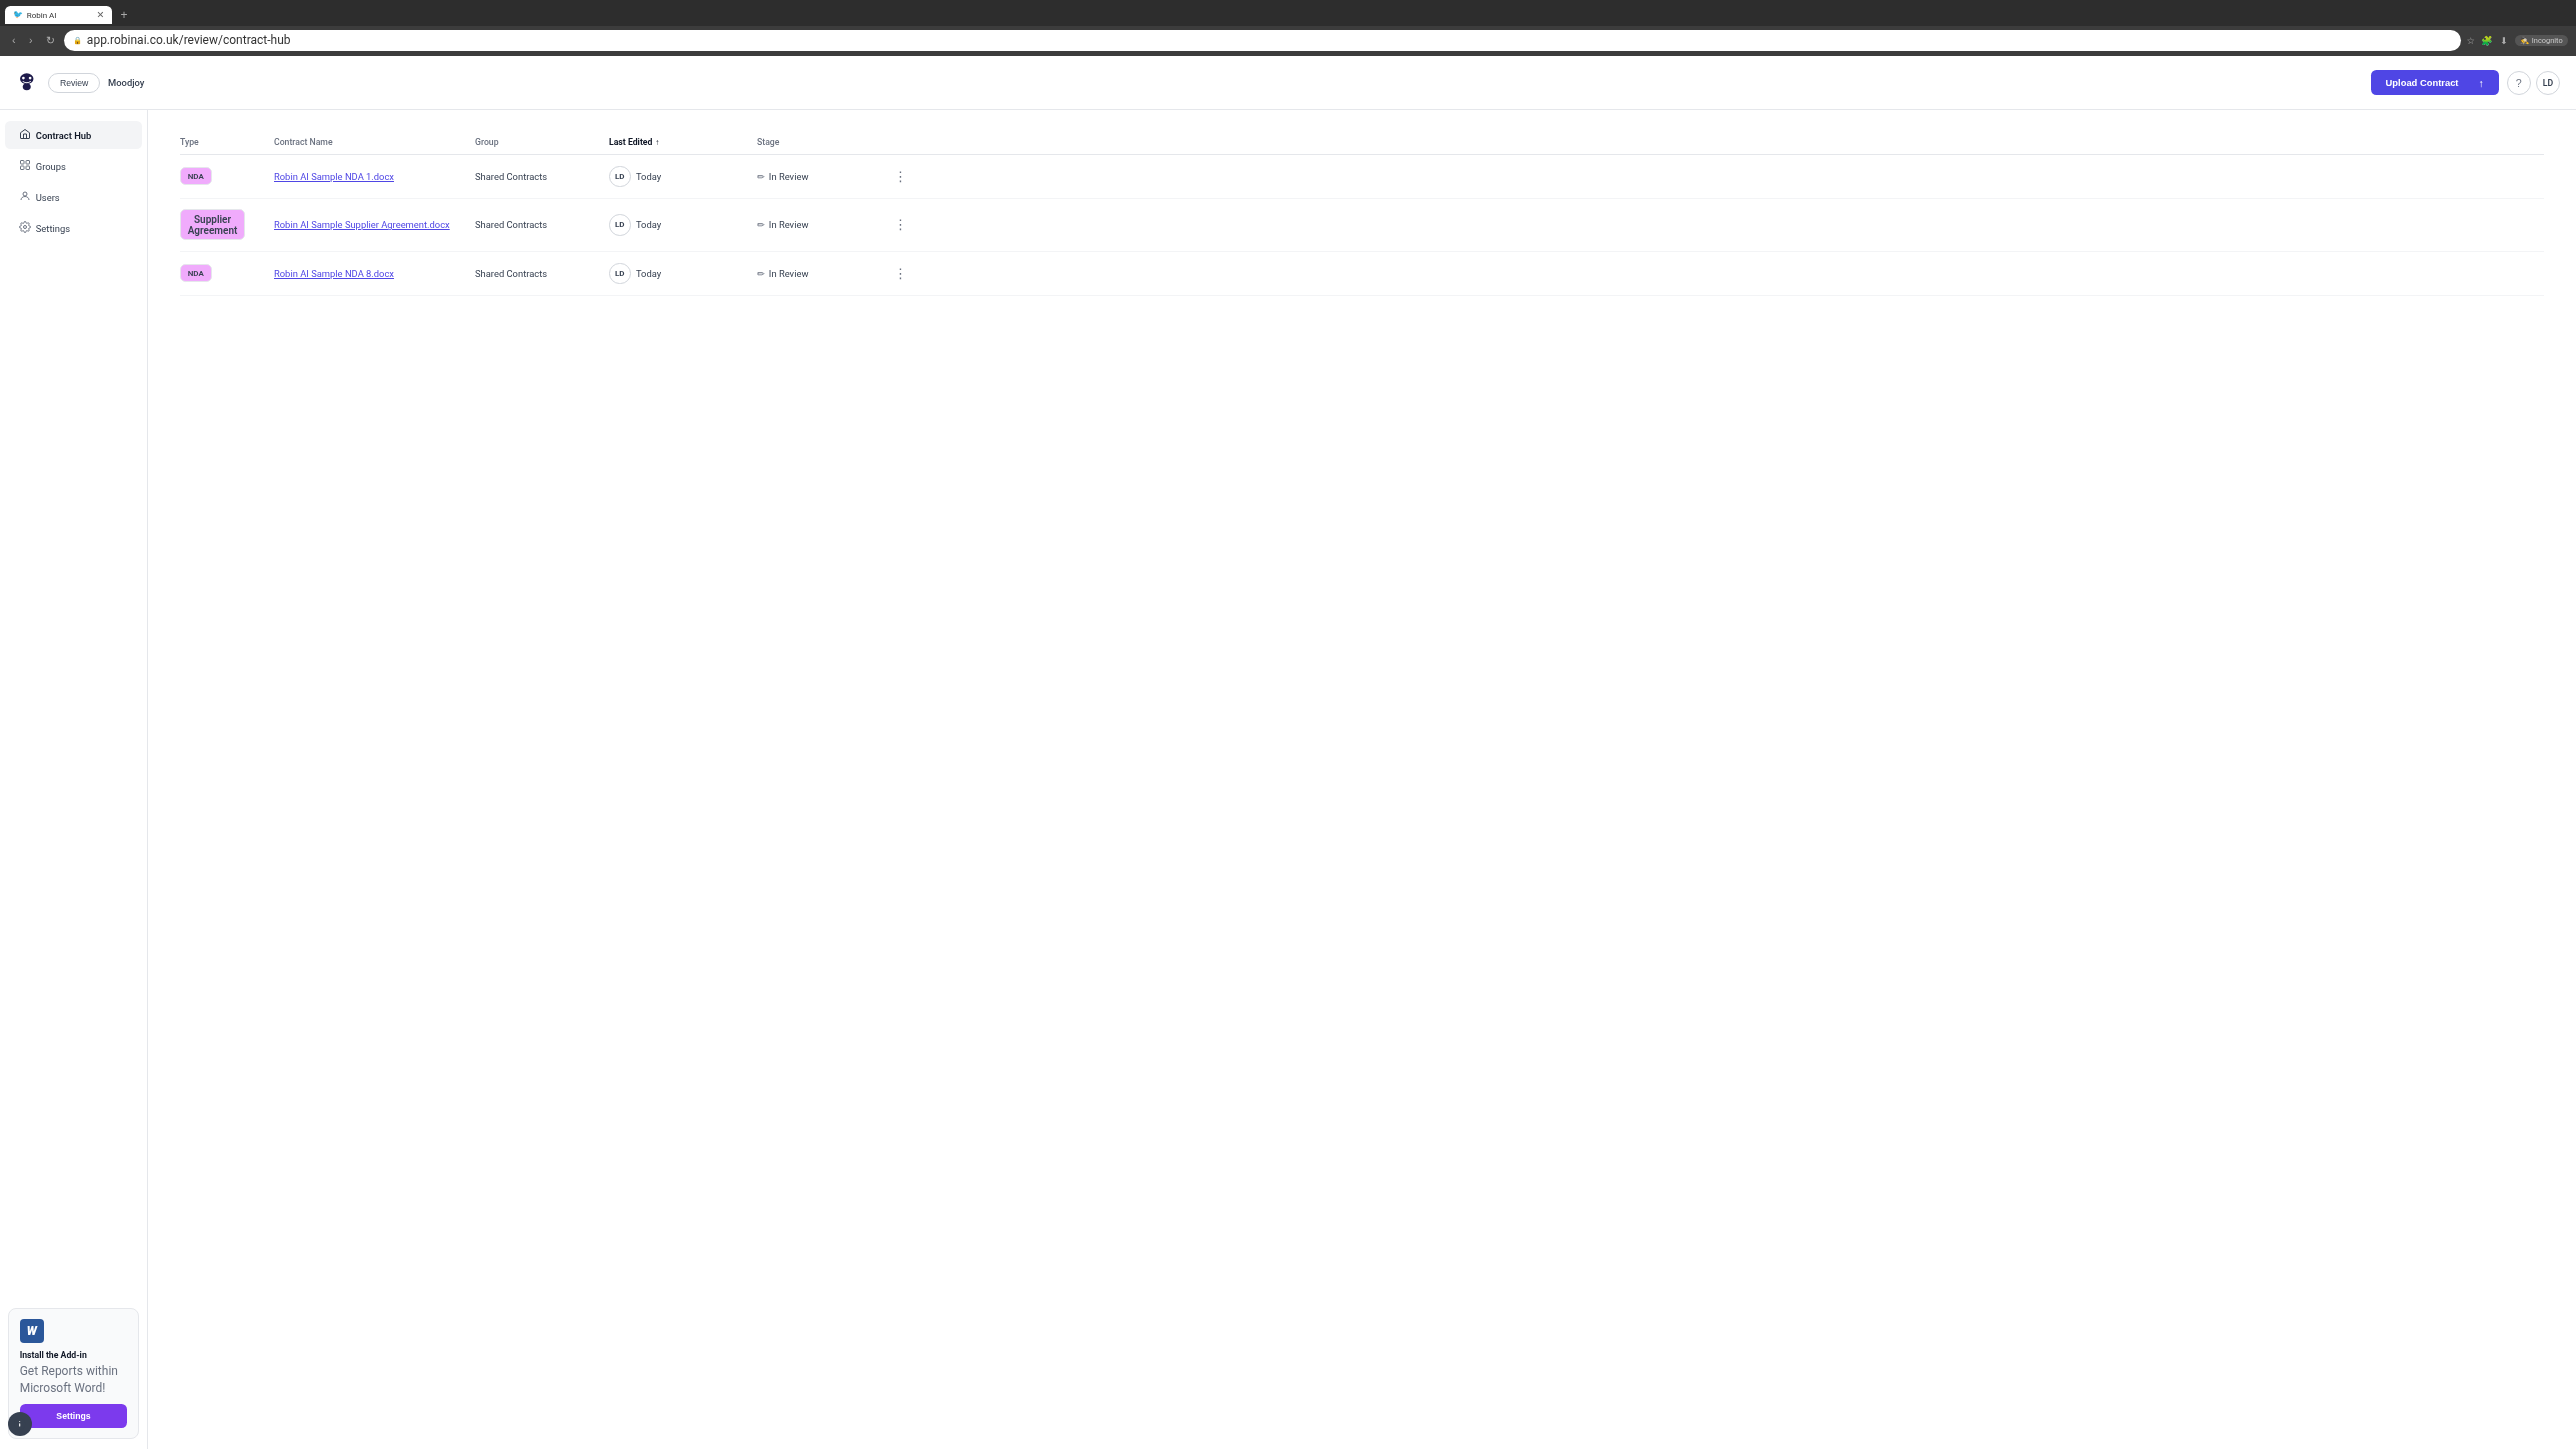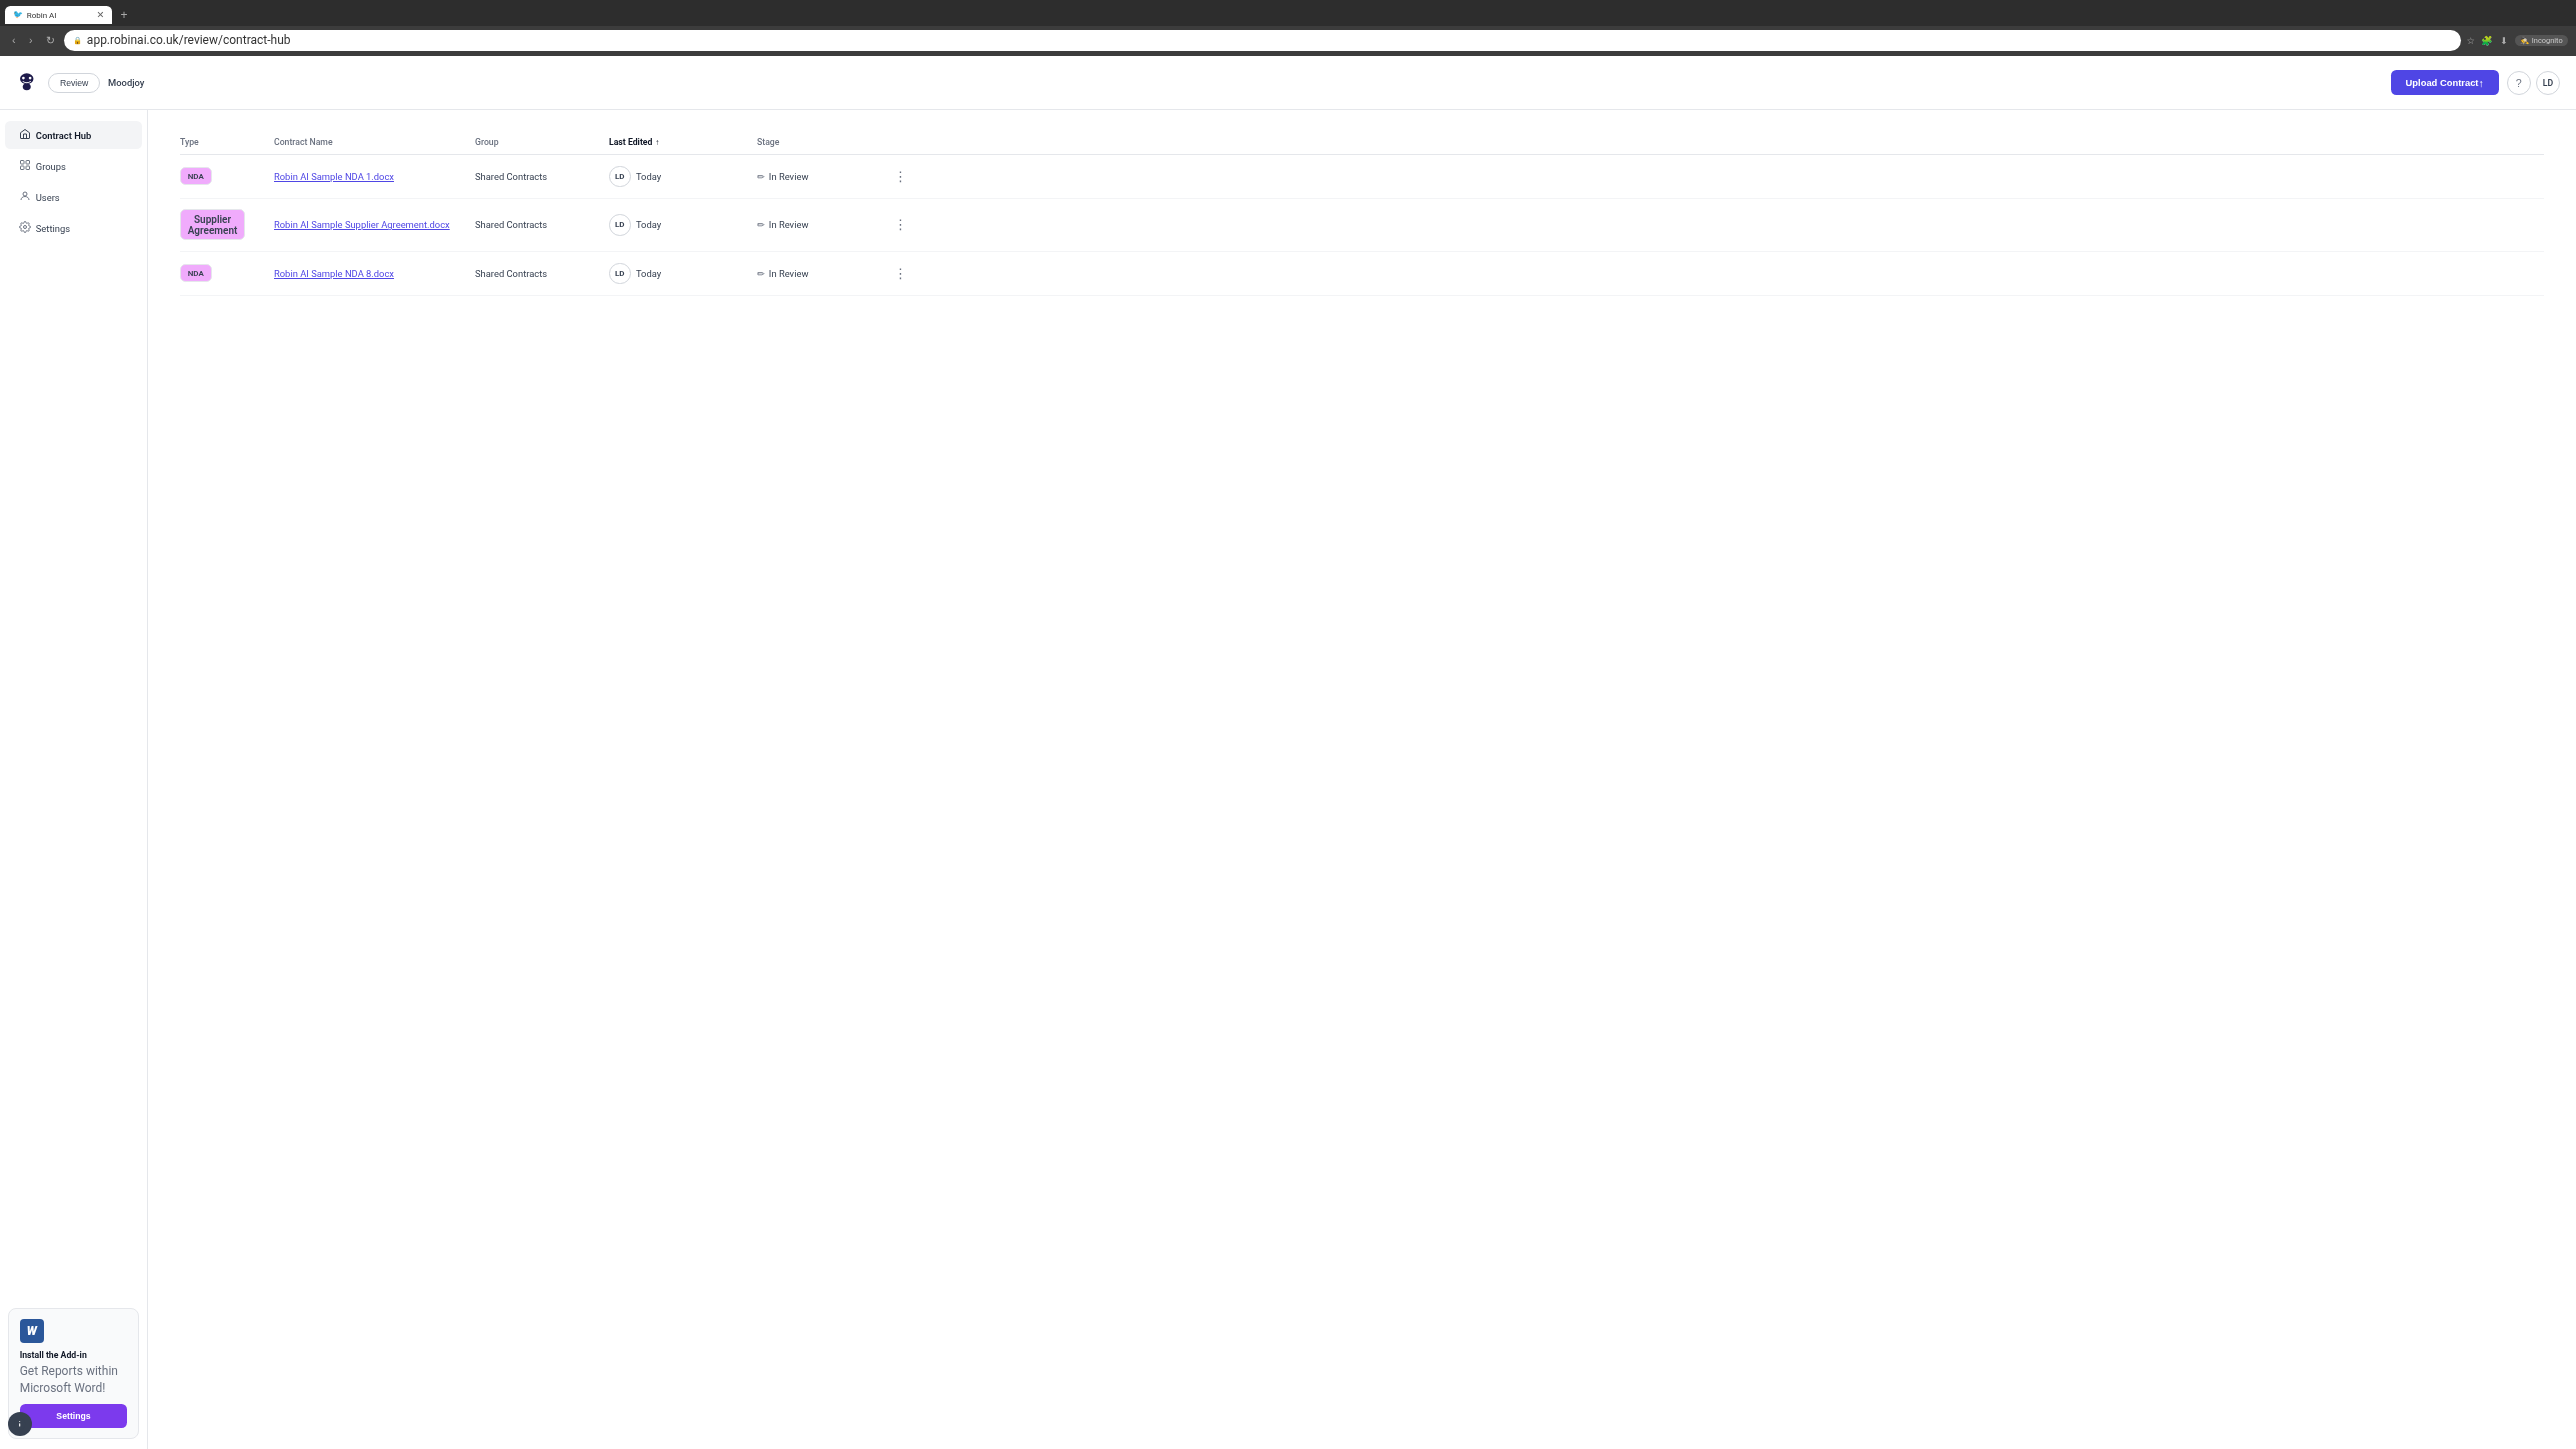--- a/index.html
+++ b/index.html
@@ -20,21 +20,21 @@
     .incognito-badge { display: flex; align-items: center; gap: 2.7px; font-size: 7.4px; color: #ccc; background: #555; border-radius: 8px; padding: 1.3px 5.4px; }
 
     
     .app-container { display: flex; flex-direction: column; height: calc(100vh - 47px); }
     .app-header { display: flex; align-items: center; padding: 0 16px; height: 54px; border-bottom: 0.7px solid #e5e7eb; background: #fff; }
     .app-logo { width: 21.5px; height: 21.5px; margin-right: 10.7px; }
     .app-logo svg { width: 21.5px; height: 21.5px; }
     .header-review-btn { background: #fff; border: 0.7px solid #d1d5db; border-radius: 13.4px; padding: 4px 10.7px; font-size: 8.7px; color: #374151; cursor: pointer; }
     .header-org { font-size: 9.4px; color: #374151; margin-left: 8px; font-weight: 500; }
     .header-spacer { flex: 1; }
-    .upload-contract-btn { background: #4f46e5; color: #fff; border: none; border-radius: 5.4px; padding: 6.7px 14.8px; font-size: 9.4px; font-weight: 600; cursor: pointer; display: flex; align-items: center; gap: 0; }
+    .upload-contract-btn { background: #4f46e5; color: #fff; border: none; border-radius: 5.4px; padding: 6.7px 14.8px; font-size: 9.4px; font-weight: 600; cursor: pointer; display: flex; align-items: center; gap: 20px; }
     .upload-contract-btn .upload-icon { font-size: 10.7px; }
     .header-help-btn { width: 24px; height: 24px; border-radius: 50%; border: 1px solid #d1d5db; background: #fff; display: flex; align-items: center; justify-content: center; cursor: pointer; font-size: 10.7px; color: #6b7280; margin-left: 8px; }
     .header-avatar { width: 24px; height: 24px; border-radius: 50%; border: 1px solid #d1d5db; background: #fff; display: flex; align-items: center; justify-content: center; cursor: pointer; font-size: 8.7px; font-weight: 600; color: #374151; margin-left: 5.4px; }
 
     
     .main-layout { display: flex; flex: 1; overflow: hidden; }
 
     
     .sidebar { width: 148px; border-right: 0.7px solid #e5e7eb; background: #fff; padding: 10.7px 0; display: flex; flex-direction: column; gap: 2.7px; }
     .sidebar-item { display: flex; align-items: center; gap: 5px; padding: 6.7px 13.4px; cursor: pointer; border-radius: 5.4px; margin: 0 5.4px; font-size: 9.4px; color: #374151; }

